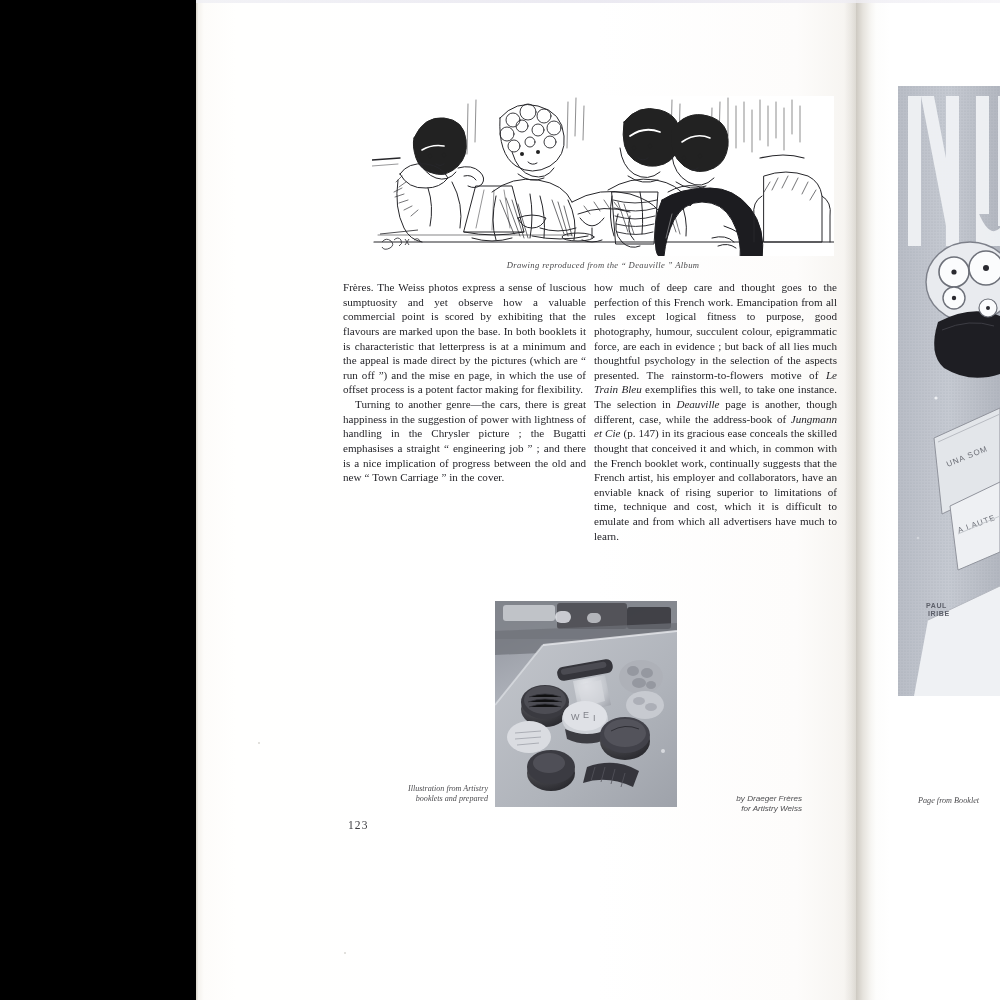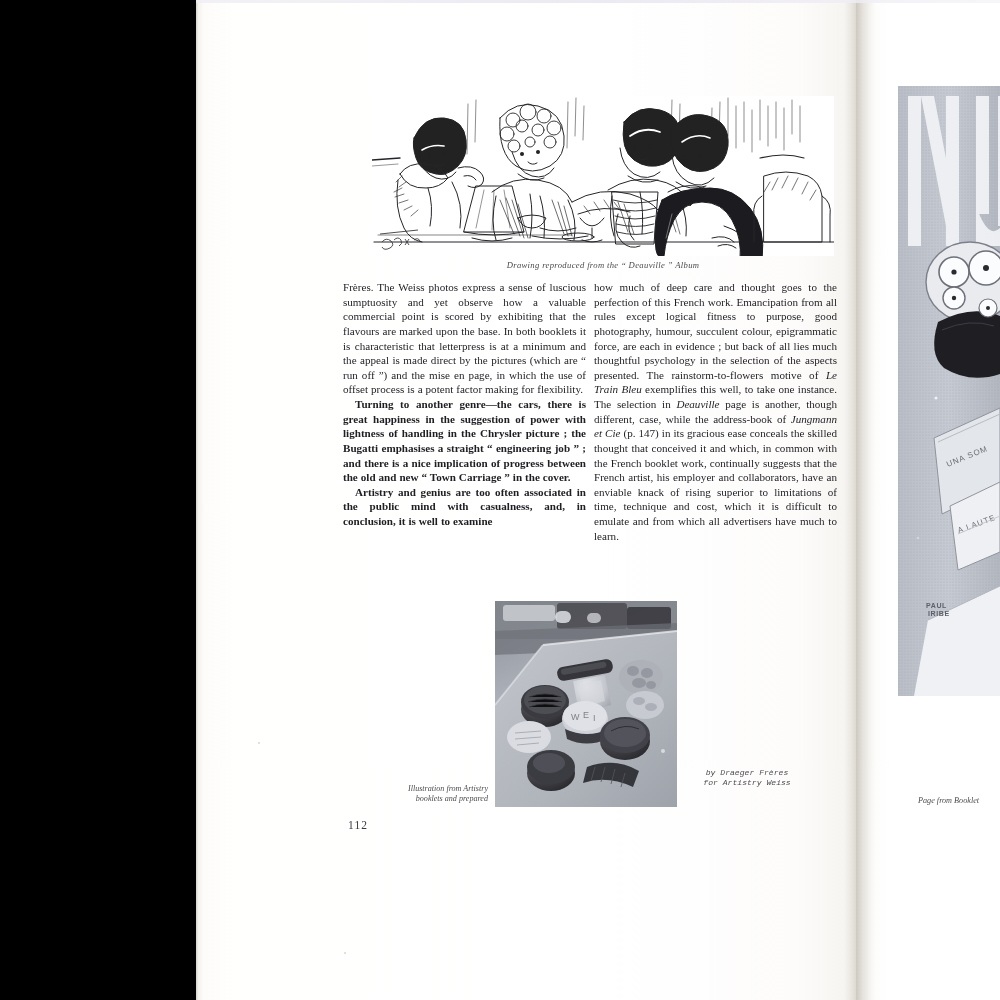--- a/index.html
+++ b/index.html
@@ -62,39 +62,39 @@
     font-family:"Liberation Serif", serif;
     font-size:11.1px;line-height:14.62px;
     color:#1e1e23;
     text-align:justify;
     -webkit-hyphens:none;hyphens:none;
     word-spacing:.2px;
   }
   .col.left{left:0;}
   .col.right{left:251px;}
   .col p{margin:0;}
-  .col p.ind{text-indent:12px;font-weight:bold;}
+  .col p.ind{text-indent:12px;}
   .col i{font-style:italic;}
 
   .fig-mid{
     position:absolute;left:299px;top:587px;width:182px;height:206px;
     overflow:hidden;background:#b9bcc4;
   }
 
   .cap-bl{
     position:absolute;left:192px;top:770px;width:100px;
     font-family:"Liberation Serif", serif;
     font-style:italic;font-size:8.1px;line-height:10.4px;
     color:#4d4d50;text-align:right;
   }
   .cap-br{
-    position:absolute;left:496px;top:754px;width:110px;
-    font-family:Liberation Mono, monospace;
+    position:absolute;left:496px;top:780px;width:110px;
+    font-family:Liberation Sans, sans-serif;
     font-style:italic;font-size:8.1px;line-height:10.4px;
-    color:#4d4d50;text-align:center;
+    color:#4d4d50;text-align:right;
   }
   .folio{
     position:absolute;left:152px;top:805px;
     font-family:"Liberation Serif", serif;
     font-size:11.5px;letter-spacing:1.1px;color:#3a3a3e;
   }
 
   
   .fig-right{
     position:absolute;left:898px;top:86px;width:102px;height:610px;
@@ -325,21 +325,20 @@
       </svg>
     </div>
 
     <div class="cap-top">Drawing reproduced from the “ Deauville ” Album</div>
 
     <div class="cols">
 
       <div class="col left">
         <p>Frères.   The Weiss photos express a sense of luscious sumptuosity and yet observe how a valuable commercial point is scored by exhibiting that the flavours are marked upon the base.  In both booklets it is characteristic that letterpress is at a minimum and the appeal is made direct by the pictures (which are “ run off ”) and the mise en page, in which the use of offset process is a potent factor making for flexibility.</p>
         <p class="ind">Turning to another genre—the cars, there is great happiness in the suggestion of power with lightness of handling in the Chrysler picture ;  the Bugatti emphasises a straight “ engineering job ” ; and there is a nice implication of progress between the old and new “ Town Carriage ” in the cover.</p>
-        <p class="ind">Artistry and genius are too often associated in the public mind with casualness, and, in conclusion, it is well to examine</p>
       </div>
 
       <div class="col right">
         <p><span>how much of deep care and thought goes to the perfection of this French work. Emancipation from all rules except logical fitness to purpose, good photography, humour, succulent colour, epigrammatic force, are each in evidence ;  but back of all lies much thoughtful psychology in the selection of the aspects presented.   The rainstorm-to-flowers motive of </span><i>Le Train Bleu</i><span> exemplifies this well, to take one instance.   The selection in </span><i>Deauville</i><span> page is another, though different, case, while the address-book of </span><i>Jungmann et Cie</i><span> (p. 147) in its gracious ease conceals the skilled thought that conceived it and which, in common with the French booklet work, continually suggests that the French artist, his employer and collaborators, have an enviable knack of rising superior to limitations of time, technique and cost, which it is difficult to emulate and from which all advertisers have much to learn.</span></p>
       </div>
     </div>
 
     <div class="fig-mid">
       <svg width="182" height="206" viewBox="0 0 182 206" xmlns="http://www.w3.org/2000/svg">
         <defs>
@@ -437,21 +436,21 @@
     <div class="cap-bl">
       <div>Illustration from Artistry</div>
       <div>booklets and prepared</div>
     </div>
 
     <div class="cap-br">
       <div>by  Draeger  Frères</div>
       <div>for Artistry Weiss</div>
     </div>
 
-    <div class="folio">112</div>
+    <div class="folio">123</div>
   </div>
 
   <div class="fig-right">
     <svg width="102" height="610" viewBox="0 0 102 610" xmlns="http://www.w3.org/2000/svg">
       <defs>
         <linearGradient id="rbg" x1="0" y1="0" x2="1" y2="0">
           <stop offset="0%" stop-color="#b9bdc6"></stop>
           <stop offset="50%" stop-color="#c6cad2"></stop>
           <stop offset="100%" stop-color="#b3b7c0"></stop>
         </linearGradient>

